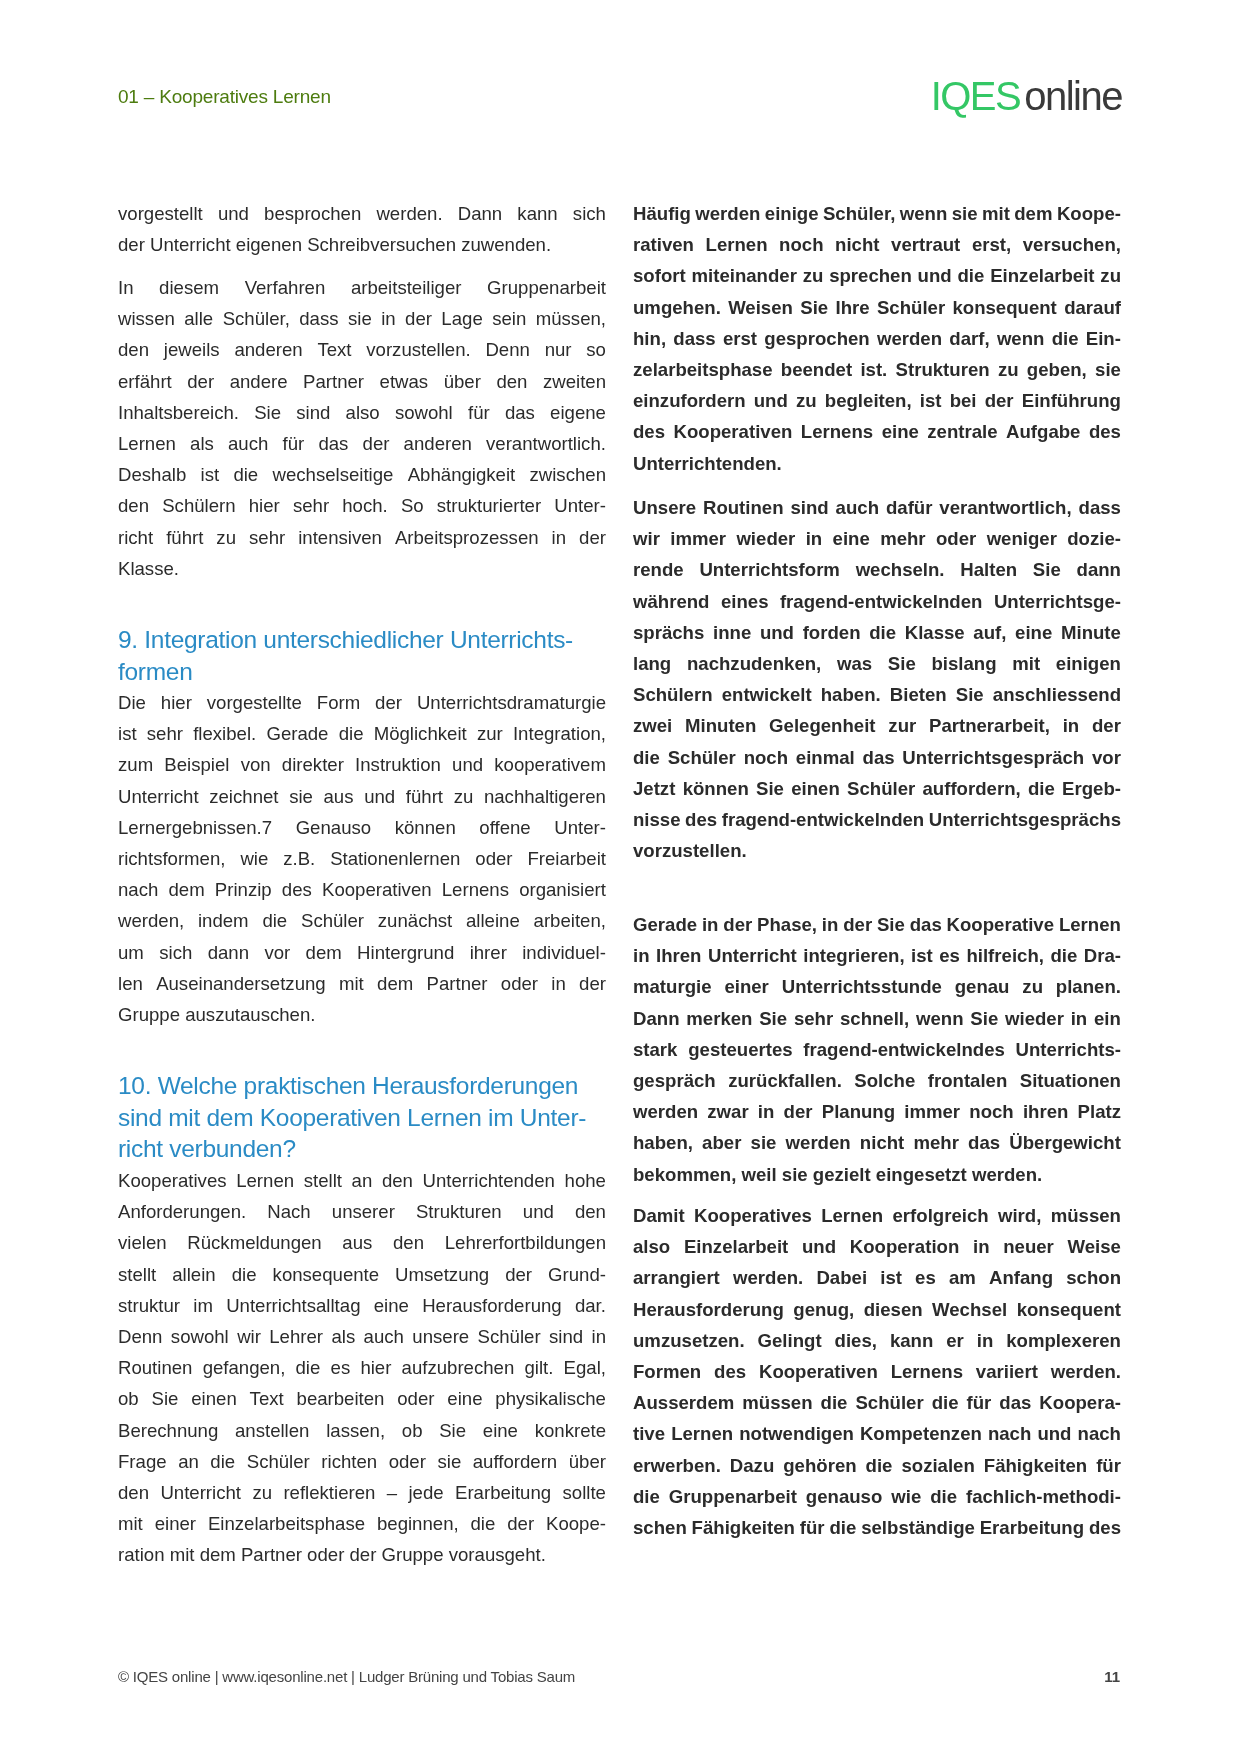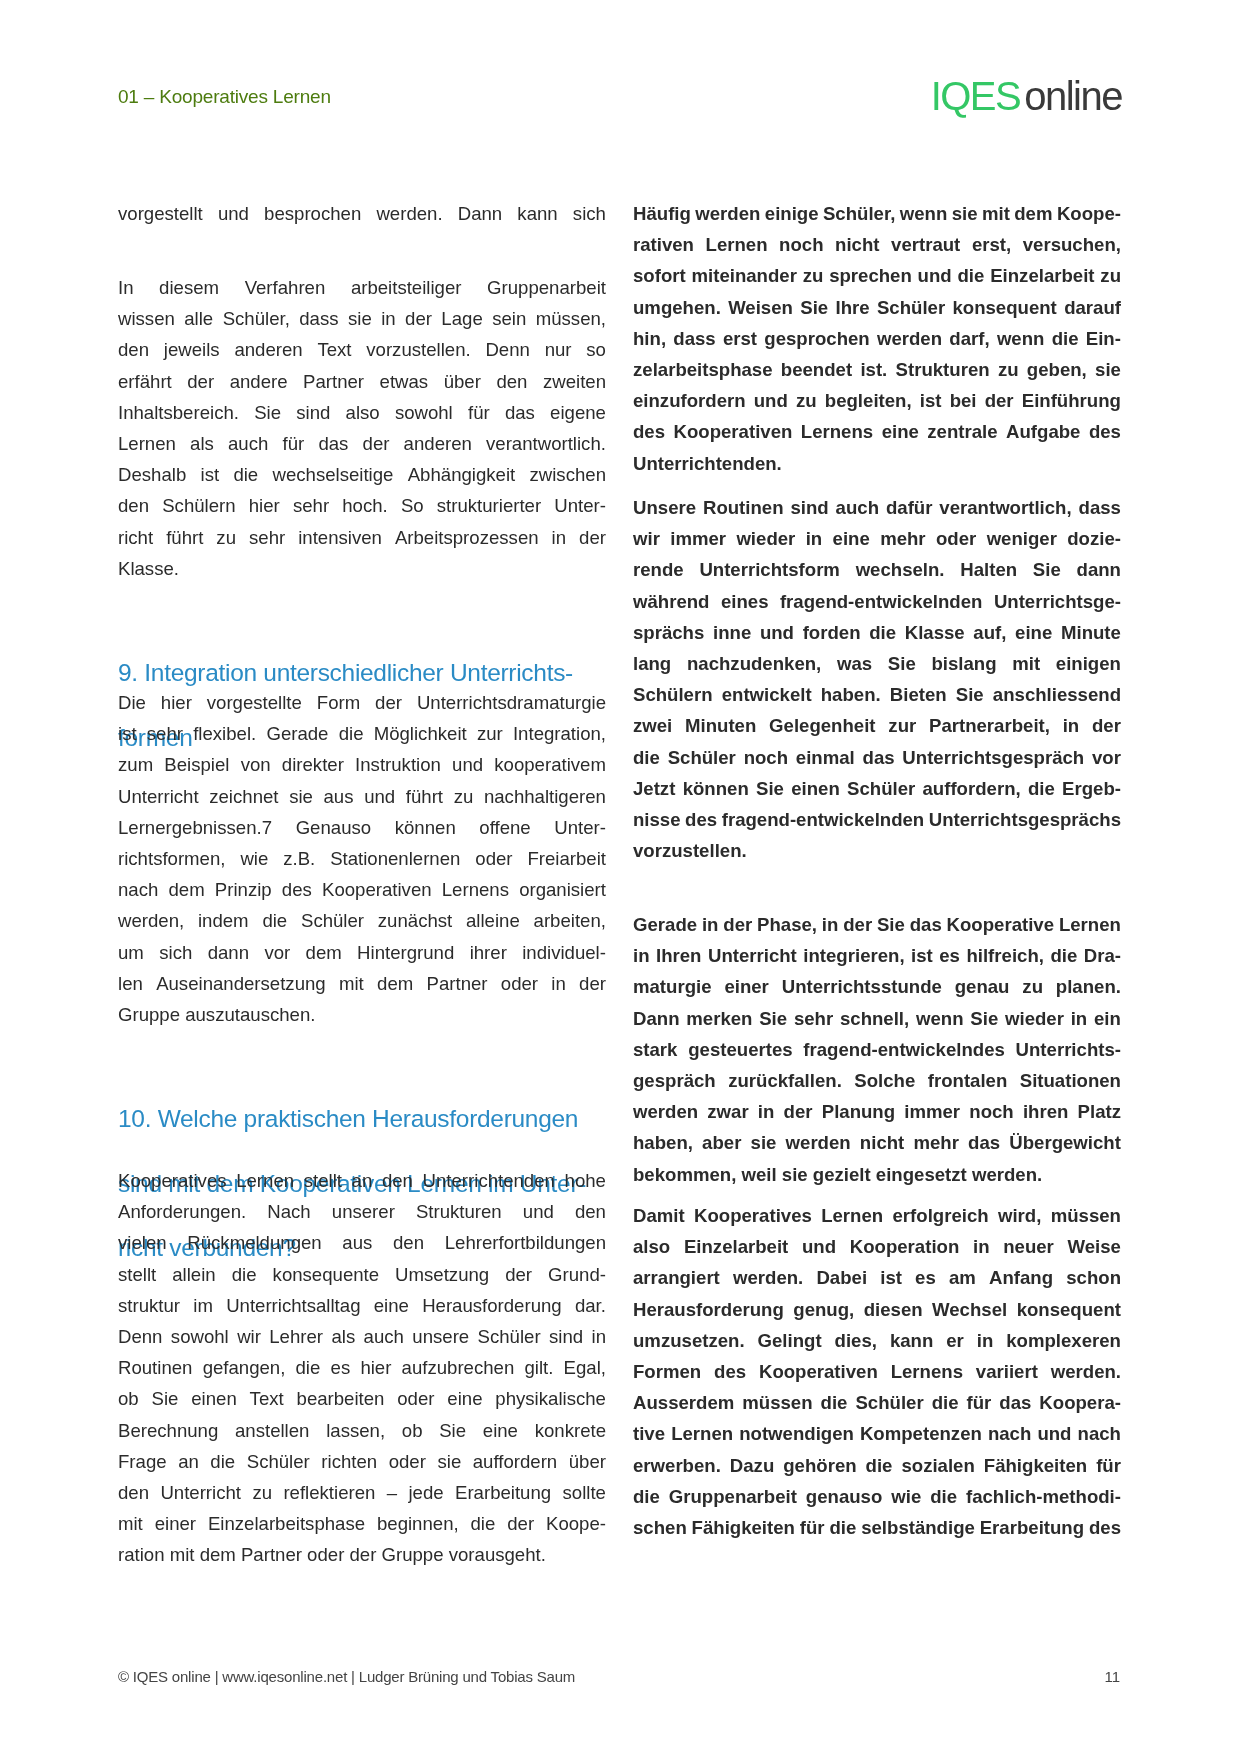--- a/index.html
+++ b/index.html
@@ -7,34 +7,35 @@
          font-family:"Liberation Sans", sans-serif; color:#2b2b2b; }
   .header-left { position:absolute; left:118px; top:86px; font-size:19px; color:#4d7c0f; letter-spacing:-0.2px; }
   .logo { position:absolute; right:118px; top:76px; font-size:40px; letter-spacing:-1.5px; line-height:1; font-weight:normal; }
   .logo .l1 { color:#34c765; }
   .logo .l2 { color:#3a3a3a; margin-left:4px; }
   .block { position:absolute; width:488px; }
   .col-left { left:118px; }
   .col-right { left:633px;font-weight:bold; }
   .jline { display:flex; justify-content:space-between; height:31.2px; line-height:31.2px; font-size:18.6px; white-space:pre; }
   .jline.last { justify-content:flex-start; }
-  .hline { display:block; height:31.5px; line-height:31.5px; font-size:24.5px; color:#2a8bc5; white-space:nowrap; letter-spacing:-0.3px;margin-top:33px; }
+  .hline { display:block; height:31.5px; line-height:31.5px; font-size:24.5px; color:#2a8bc5; white-space:nowrap; letter-spacing:-0.3px; }
   .footer-left { position:absolute; left:118px; top:1668px; font-size:15px; color:#444; letter-spacing:-0.2px; }
-  .footer-right { position:absolute; right:120px; top:1668px; font-size:15px; color:#444; }
+  .footer-right { position:absolute; right:120px; top:1668px; font-size:15px; color:#444;font-weight:bold; }
 </style>
 </head>
 <body>
 
 <div class="header-left">01 – Kooperatives Lernen</div>
 <div class="logo">
   <span class="l1">IQES</span><span class="l2">online</span>
 </div>
 
 <div class="block col-left" style="top:198px">
     <div class="jline"><span>vorgestellt</span><span>und</span><span>besprochen</span><span>werden.</span><span>Dann</span><span>kann</span><span>sich</span></div>
+    <div class="jline last">der Unterricht eigenen Schreibversuchen zuwenden.</div>
   </div>
 <div class="block col-left" style="top:272px">
     <div class="jline"><span>In</span><span>diesem</span><span>Verfahren</span><span>arbeitsteiliger</span><span>Gruppenarbeit</span></div>
     <div class="jline"><span>wissen</span><span>alle</span><span>Schüler,</span><span>dass</span><span>sie</span><span>in</span><span>der</span><span>Lage</span><span>sein</span><span>müssen,</span></div>
     <div class="jline"><span>den</span><span>jeweils</span><span>anderen</span><span>Text</span><span>vorzustellen.</span><span>Denn</span><span>nur</span><span>so</span></div>
     <div class="jline"><span>erfährt</span><span>der</span><span>andere</span><span>Partner</span><span>etwas</span><span>über</span><span>den</span><span>zweiten</span></div>
     <div class="jline"><span>Inhaltsbereich.</span><span>Sie</span><span>sind</span><span>also</span><span>sowohl</span><span>für</span><span>das</span><span>eigene</span></div>
     <div class="jline"><span>Lernen</span><span>als</span><span>auch</span><span>für</span><span>das</span><span>der</span><span>anderen</span><span>verantwortlich.</span></div>
     <div class="jline"><span>Deshalb</span><span>ist</span><span>die</span><span>wechselseitige</span><span>Abhängigkeit</span><span>zwischen</span></div>
     <div class="jline"><span>den</span><span>Schülern</span><span>hier</span><span>sehr</span><span>hoch.</span><span>So</span><span>strukturierter</span><span>Unter-</span></div>

